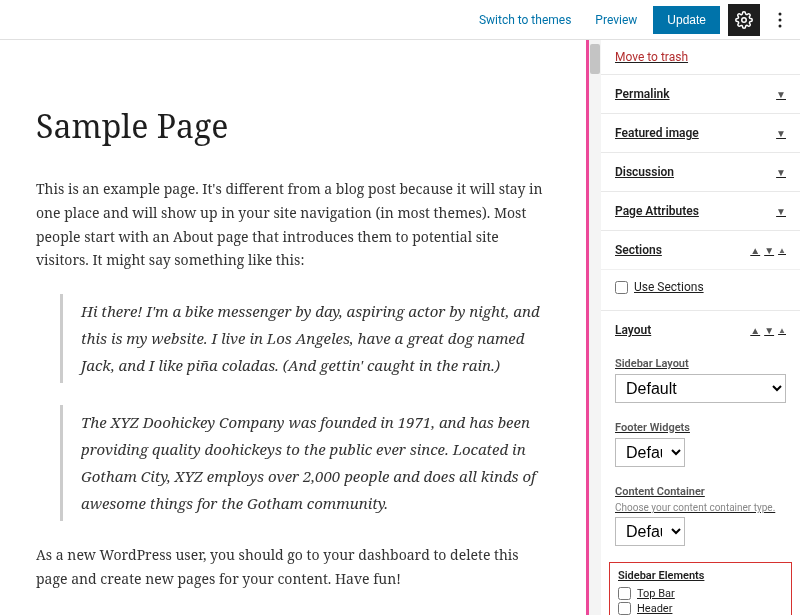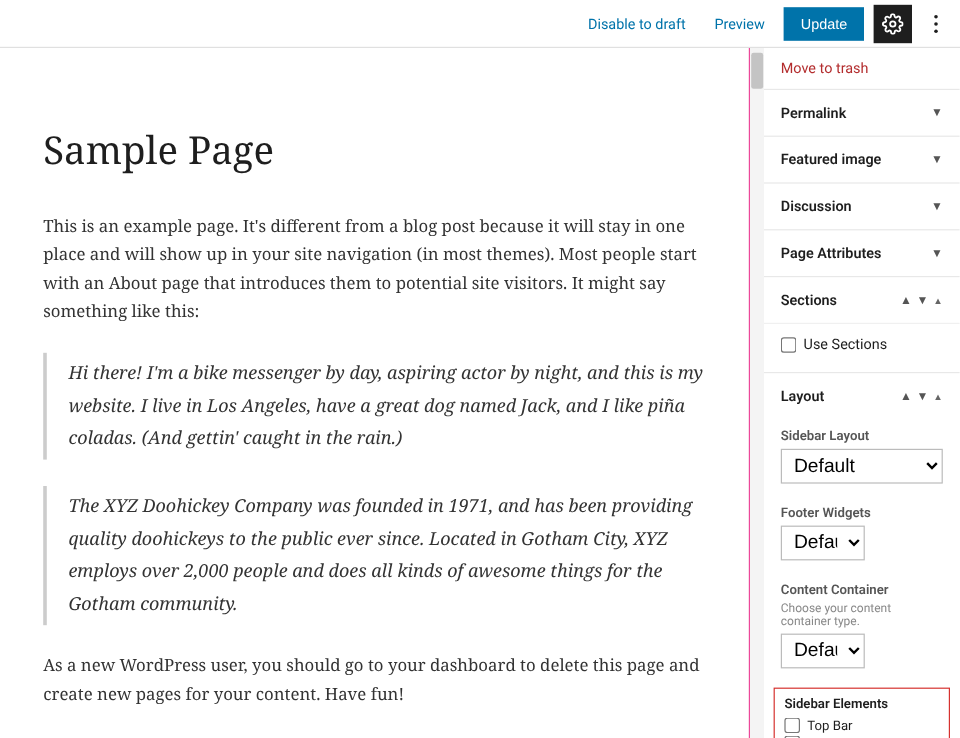--- a/index.html
+++ b/index.html
@@ -79,26 +79,28 @@
     }
     .editor blockquote {
       border-left: 3px solid #ccc;
       padding: 4px 0 4px 18px;
       margin-bottom: 22px;
       font-style: italic;
       font-size: 15px;
       line-height: 1.8;
       color: #333;
       font-family: "Noto Serif", Georgia, serif;
+      margin-left: 24px;
     }
     .sidebar-wrap {
-      width: 176px;
-      border-left: 1px solid #ec4899;
+      width: 214px;
+      border-left: 3px solid #ec4899;
       display: flex;
       position: relative;
+      text-decoration: underline;
     }
     .sidebar-scrollbar {
       width: 12px;
       background: #f4f4f4;
       position: relative;
     }
     .sidebar-scrollbar-thumb {
       position: absolute;
       top: 4px;
       width: 10px;
@@ -179,21 +181,21 @@
       margin-bottom: 4px;
     }
     .disable-elements .checkbox-row { padding: 1px 0; font-size: 11px; }
     svg { display: block; }
     .tri { font-size: 8px; color: #666;}
   </style>
 </head>
 <body>
 
 <div class="topbar">
-  <a>Disable to draft</a>
+  <a>Switch to themes</a>
   <a>Preview</a>
   <button class="btn-update">Update</button>
   <button class="btn-gear">
     <span>
       <svg width="18" height="18" viewBox="0 0 24 24" fill="none" stroke="#fff" stroke-width="2">
           <circle cx="12" cy="12" r="3"></circle>
           <path d="M19.4 15a1.65 1.65 0 0 0 .33 1.82l.06.06a2 2 0 1 1-2.83 2.83l-.06-.06a1.65 1.65 0 0 0-1.82-.33 1.65 1.65 0 0 0-1 1.51V21a2 2 0 0 1-4 0v-.09a1.65 1.65 0 0 0-1-1.51 1.65 1.65 0 0 0-1.82.33l-.06.06a2 2 0 1 1-2.83-2.83l.06-.06a1.65 1.65 0 0 0 .33-1.82 1.65 1.65 0 0 0-1.51-1H3a2 2 0 0 1 0-4h.09a1.65 1.65 0 0 0 1.51-1 1.65 1.65 0 0 0-.33-1.82l-.06-.06a2 2 0 1 1 2.83-2.83l.06.06a1.65 1.65 0 0 0 1.82.33h0a1.65 1.65 0 0 0 1-1.51V3a2 2 0 0 1 4 0v.09a1.65 1.65 0 0 0 1 1.51h0a1.65 1.65 0 0 0 1.82-.33l.06-.06a2 2 0 1 1 2.83 2.83l-.06.06a1.65 1.65 0 0 0-.33 1.82v0a1.65 1.65 0 0 0 1.51 1H21a2 2 0 0 1 0 4h-.09a1.65 1.65 0 0 0-1.51 1z"></path>
         </svg>
     </span>
   </button>

